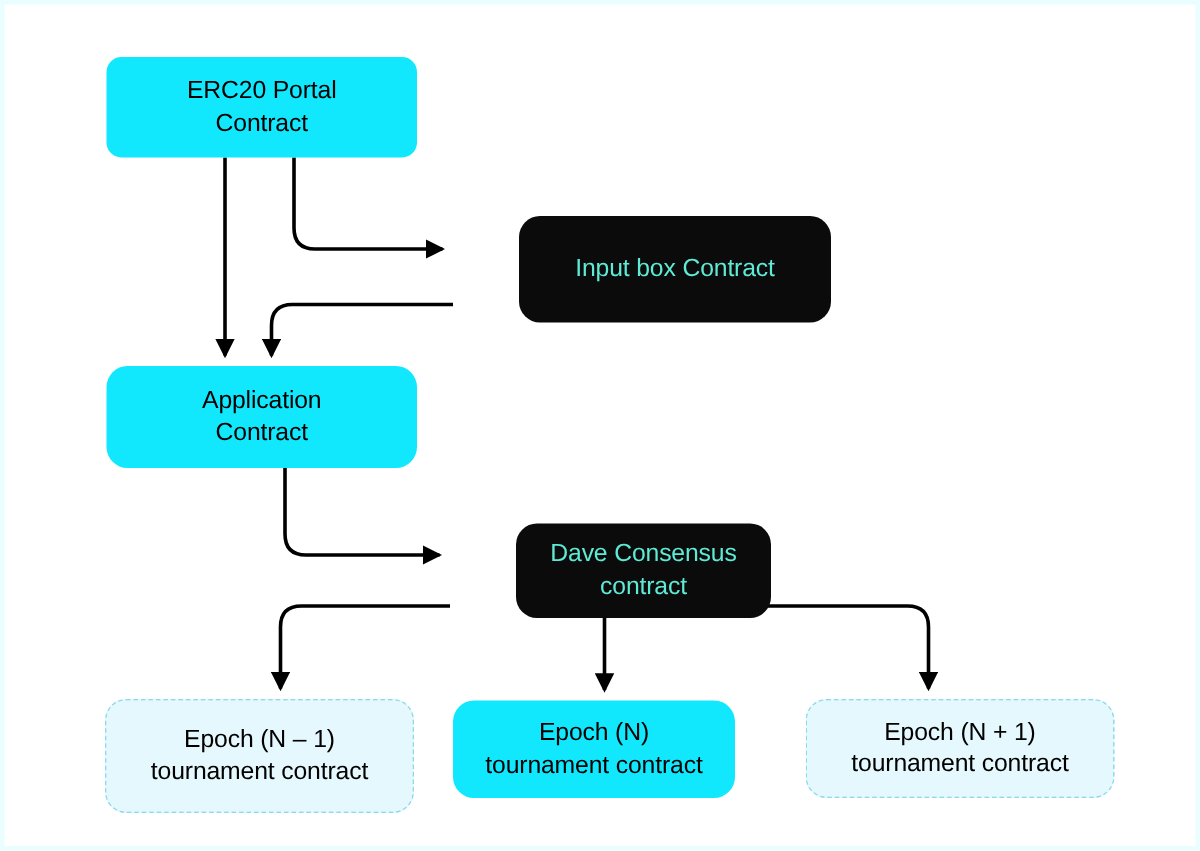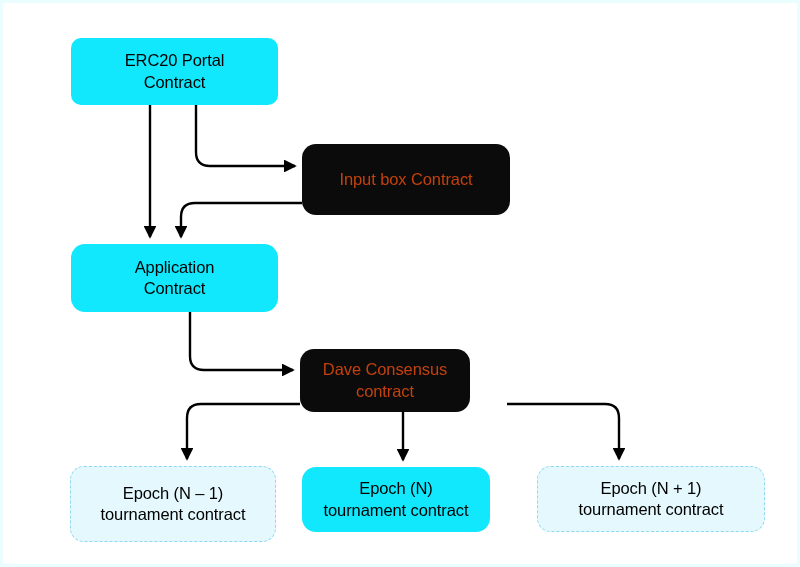--- a/index.html
+++ b/index.html
@@ -48,23 +48,24 @@
     padding: 2px 8px;
   }
   .node-cyan {
     background: #12e8fd;
     color: #000000;
     font-size: 16.5px;
     font-weight: 400;
   }
   .node-dark {
     background: #0b0b0b;
-    color: #c2410c;
+    color: #5eead4;
     font-size: 16.5px;
     font-weight: 400;
+    margin-left: 44px;
   }
   .node-dashed {
     background: #e4f8fd;
     color: #000000;
     font-size: 16.5px;
     font-weight: 400;
     border: 1.6px dashed #8fd9ef;
   }
   .node-epoch-active {
     font-weight: 400;
@@ -109,16 +110,16 @@
 
   <div class="node node-dark" style="left:300px; top:349px; width:170px; height:63px;">Dave Consensus
 contract</div>
 
   <div class="node node-dashed" style="left:70px; top:466px; width:206px; height:76px;">Epoch (N – 1)
 tournament contract</div>
 
   <div class="node node-cyan node-epoch-active" style="left:302px; top:467px; width:188px; height:65px;">Epoch (N)
 tournament contract</div>
 
-  <div class="node node-dashed" style="left:537px; top:466px; width:228px; height:66px;">Epoch (N + 1)
+  <div class="node node-dashed" style="left:537px; top:466px; width:206px; height:66px;">Epoch (N + 1)
 tournament contract</div>
 
 </div>
 
 </body></html>

